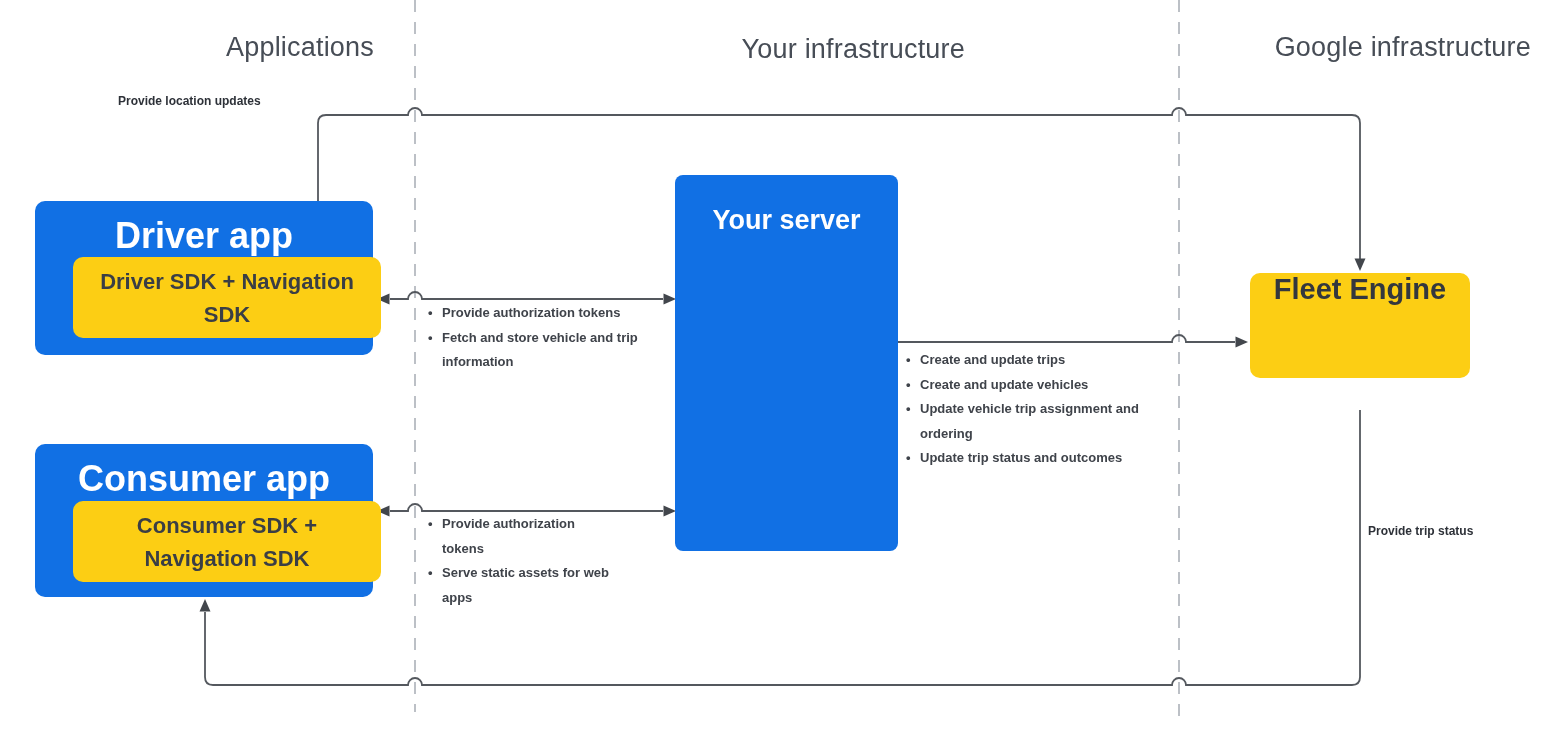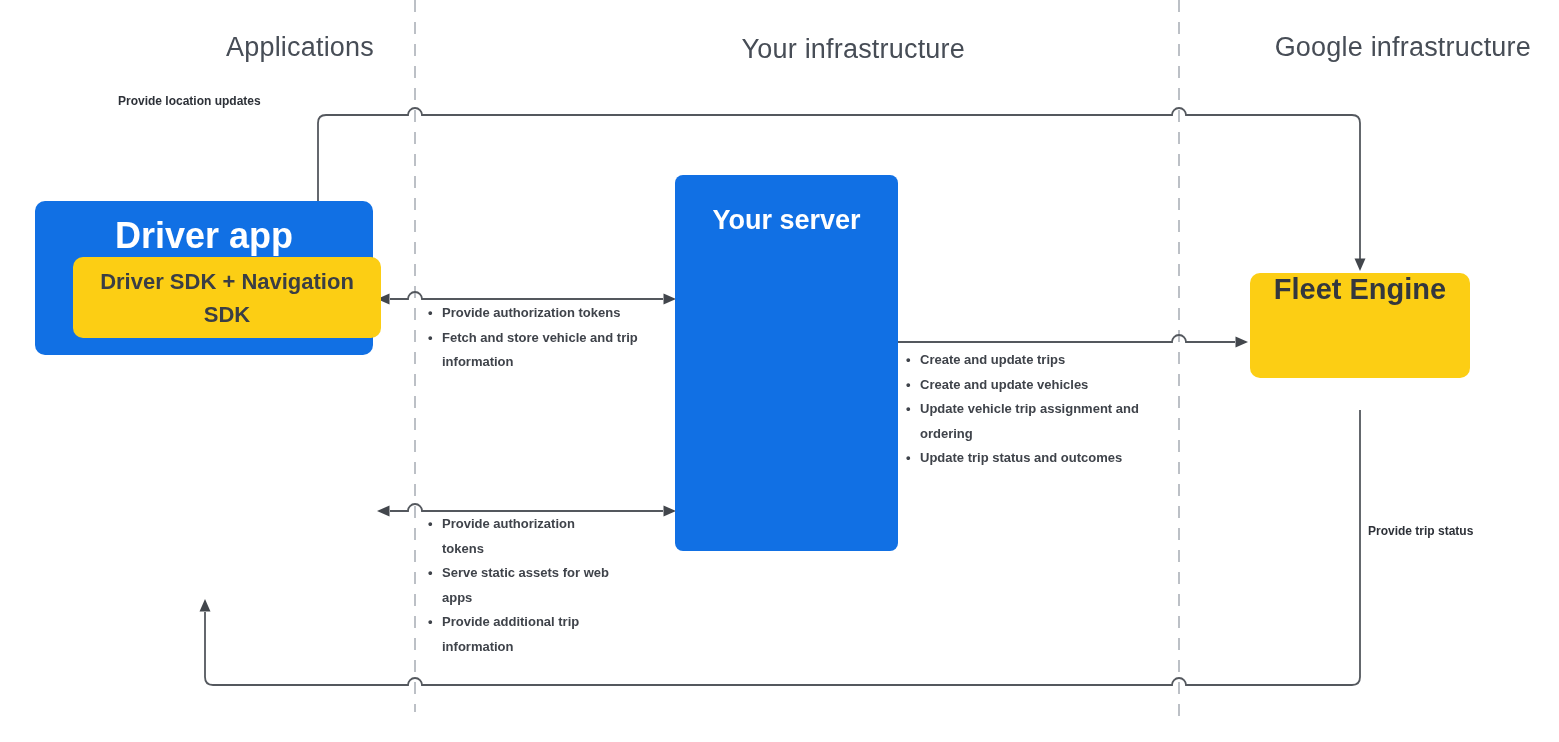--- a/index.html
+++ b/index.html
@@ -156,38 +156,43 @@
   <div class="edge-label label-location">Provide location updates</div>
   <div class="edge-label label-tripstatus">Provide trip status</div>
 
   <div class="node node-blue driver-app">
     <span class="app-title">Driver app</span>
     <div class="node-yellow sdk-box">
       <span>Driver SDK + Navigation SDK</span>
     </div>
   </div>
 
+  <div class="node node-blue consumer-app">
+    <span class="app-title">Consumer app</span>
+    <div class="node-yellow sdk-box">
+      <span>Consumer SDK + Navigation SDK</span>
+    </div>
+  </div>
 
   <div class="node node-blue your-server">
     <span class="server-title">Your server</span>
   </div>
 
   <div class="node node-yellow fleet-engine">
     <span class="fleet-title">Fleet Engine</span>
   </div>
 
   <ul class="bullet-list list-driver-server">
     <li>Provide authorization tokens</li>
     <li>Fetch and store vehicle and trip information</li>
   </ul>
 
   <ul class="bullet-list list-consumer-server">
     <li>Provide authorization tokens</li>
     <li>Serve static assets for web apps</li>
-    <li>Provide additional trip information</li>
   </ul>
 
   <ul class="bullet-list list-server-fleet">
     <li>Create and update trips</li>
     <li>Create and update vehicles</li>
     <li>Update vehicle trip assignment and ordering</li>
     <li>Update trip status and outcomes</li>
   </ul>
 
 </div>

